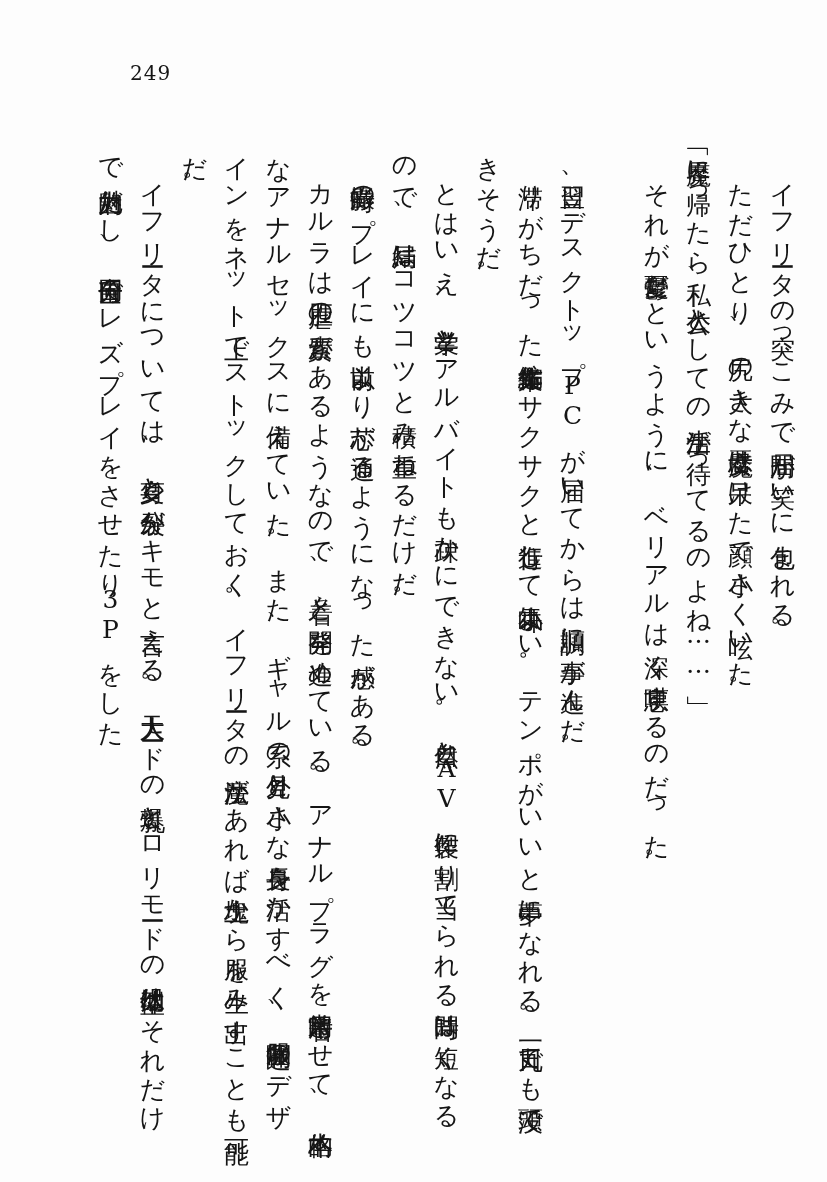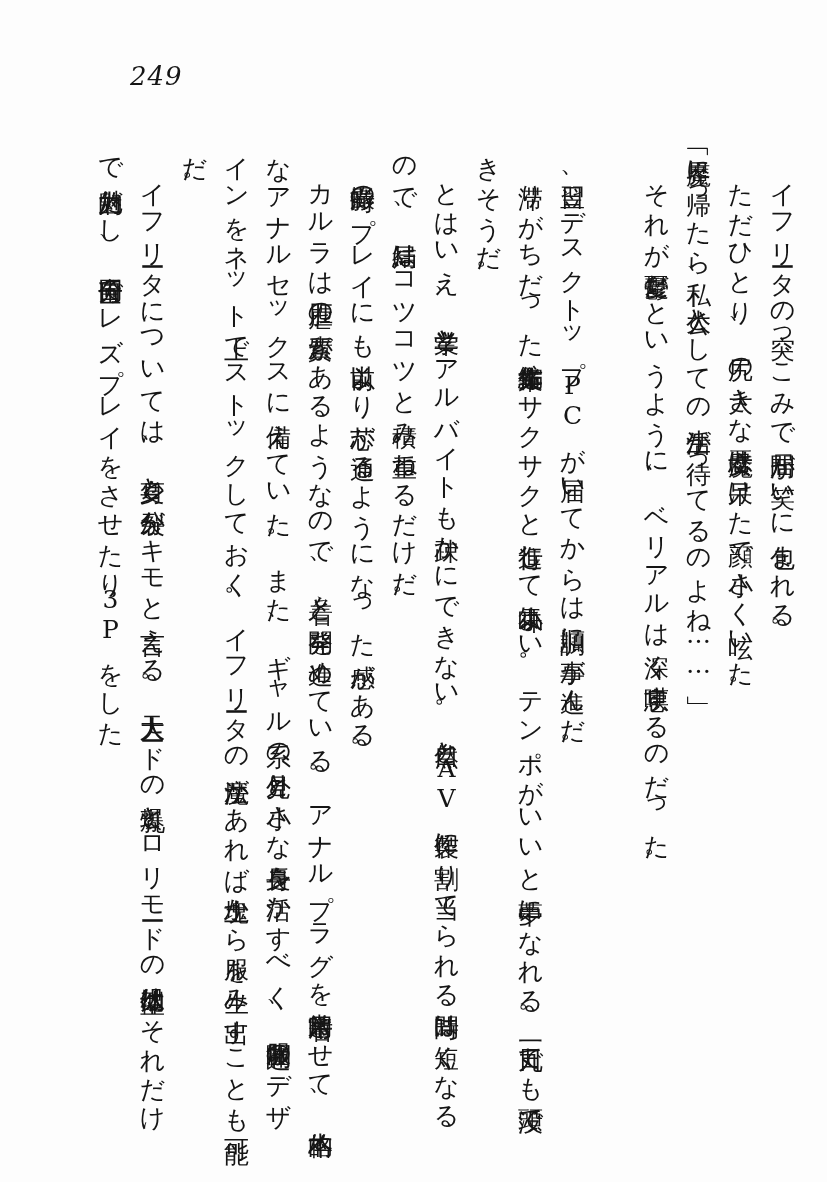--- a/index.html
+++ b/index.html
@@ -13,24 +13,23 @@
     height: 1182px;
     background: #fdfdfd;
     overflow: hidden;
     font-family: "DejaVu Serif", "Liberation Serif", serif;
     color: #151515;
   }
   .page-number {
     position: absolute;
     left: 130px;
     top: 61px;
-    font-size: 26px;
+    font-size: 20px;
     letter-spacing: 1px;
     font-family: "DejaVu Serif", "Liberation Serif", serif;
-    font-style: italic;
   }
   .text-block {
     position: absolute;
     top: 140px;
     right: 24px;
     width: 716px;
     height: 990px;
     writing-mode: vertical-rl;
     text-orientation: upright;
     font-size: 25px;

